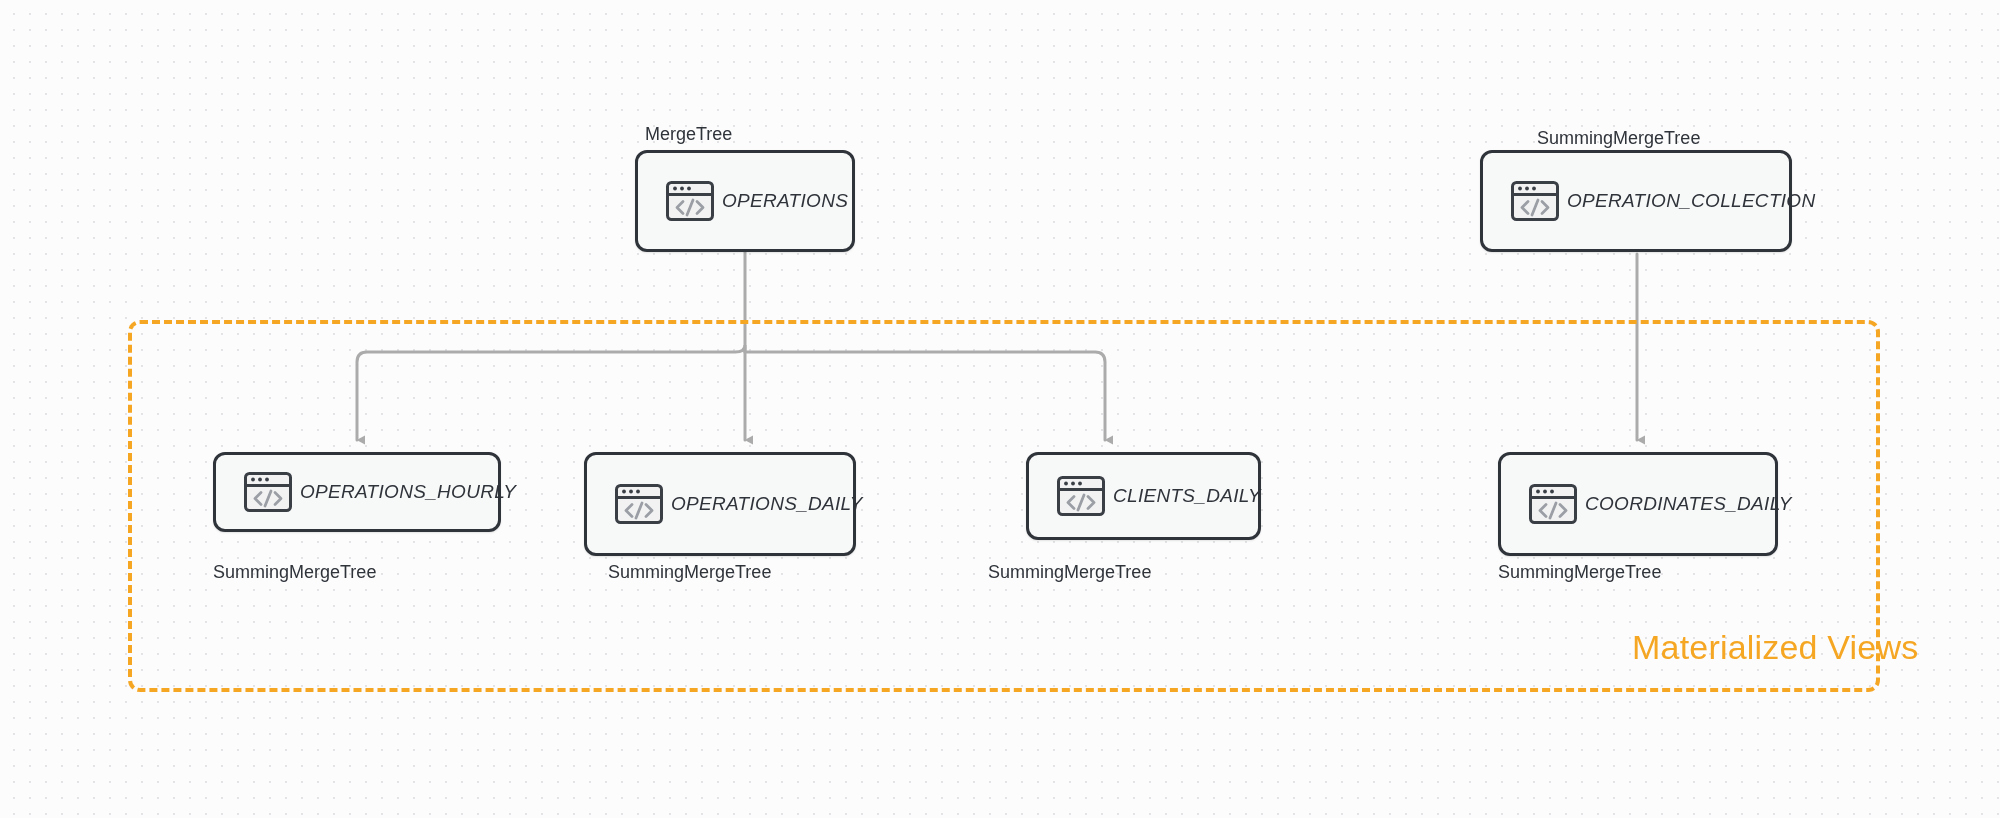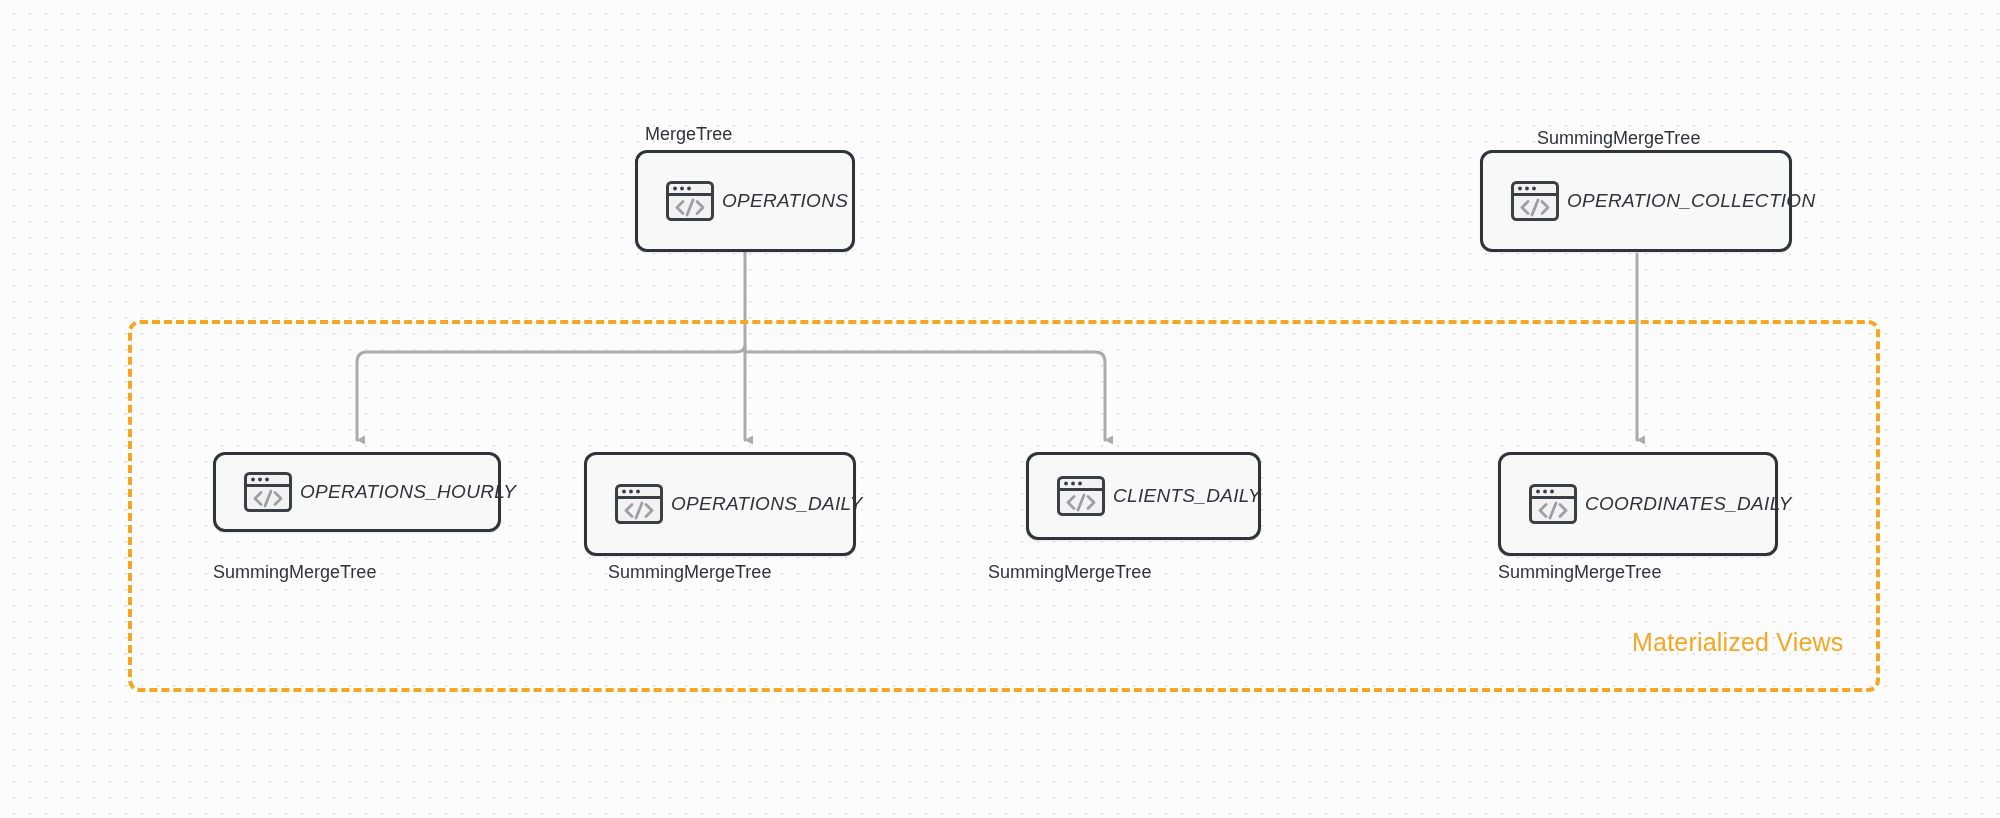--- a/index.html
+++ b/index.html
@@ -35,21 +35,21 @@
   .group-frame {
     position: absolute;
     border: 4px dashed #f5a623;
     border-radius: 12px;
     z-index: 2;
     background: transparent;
   }
   .group-label {
     position: absolute;
     color: #f5a623;
-    font-size: 25px;
+    font-size: 34px;
     font-weight: 400;
     letter-spacing: 0.2px;
     white-space: nowrap;
     z-index: 3;
   }
 
   
   .node {
     position: absolute;
     display: flex;

